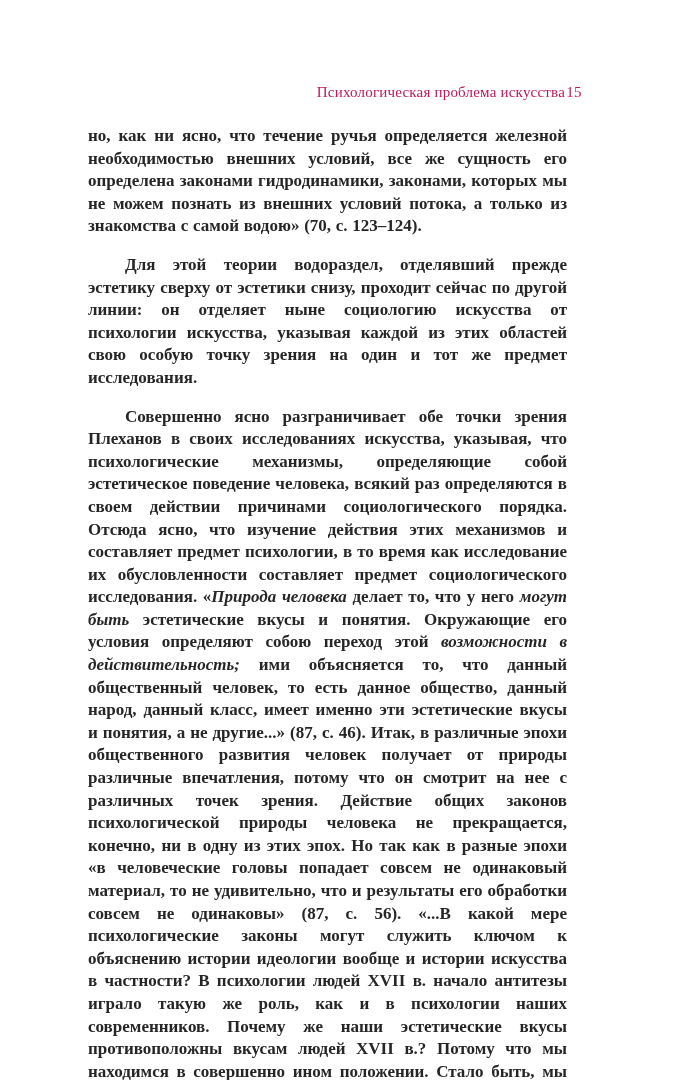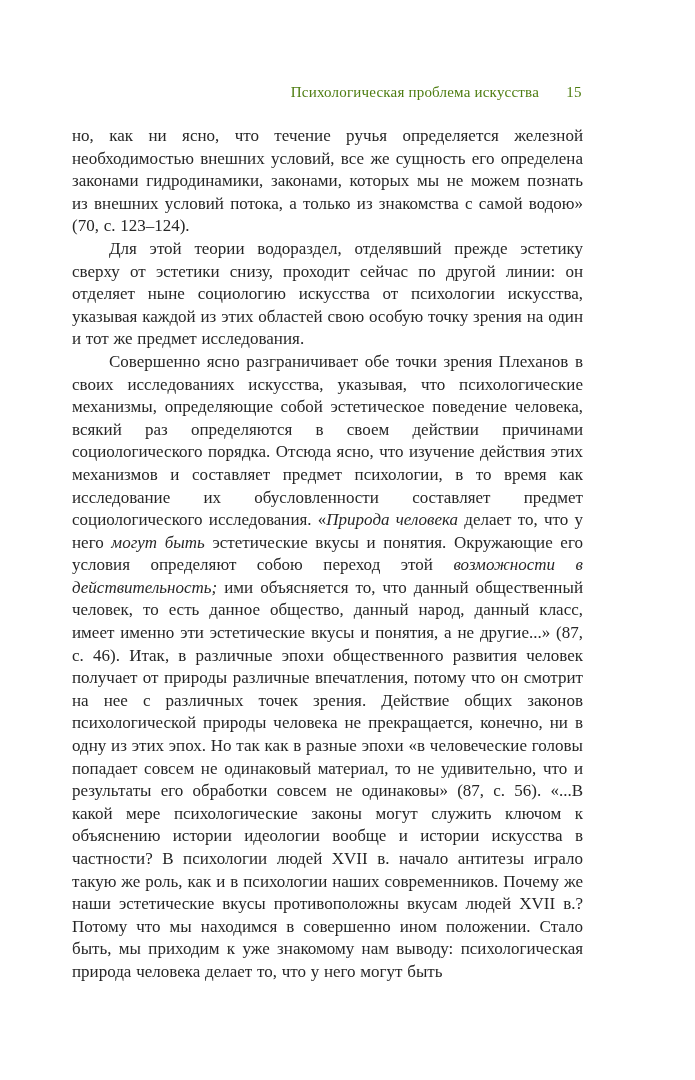--- a/index.html
+++ b/index.html
@@ -15,40 +15,40 @@
     background: #ffffff;
     color: #232323;
     font-family: "Liberation Serif", "DejaVu Serif", serif;
     padding: 84px 112px 40px 72px;
     overflow: hidden;
   }
   .running-head {
     display: flex;
     justify-content: flex-end;
     align-items: baseline;
-    gap: 26px;
     font-size: 15px;
     letter-spacing: 0.2px;
-    color: #4d7c0f;
+    color: #be185d;
     margin-bottom: 24px;
   }
   .running-head .title {
     white-space: nowrap;
   }
   .running-head .pagenum {
     min-width: 18px;
     text-align: center;
   }
   .page-text p.para {
-    margin: 0;
+    margin: 16px;
     font-size: 17px;
     line-height: 22.6px;
     text-align: justify;
     color: #262626;
     word-spacing: 0.5px;
+    font-weight: bold;
   }
   .page-text p.para.indent {
     text-indent: 37px;
   }
   .page-text .italic {
     font-style: italic;
   }
 </style>
 </head>
 <body>

